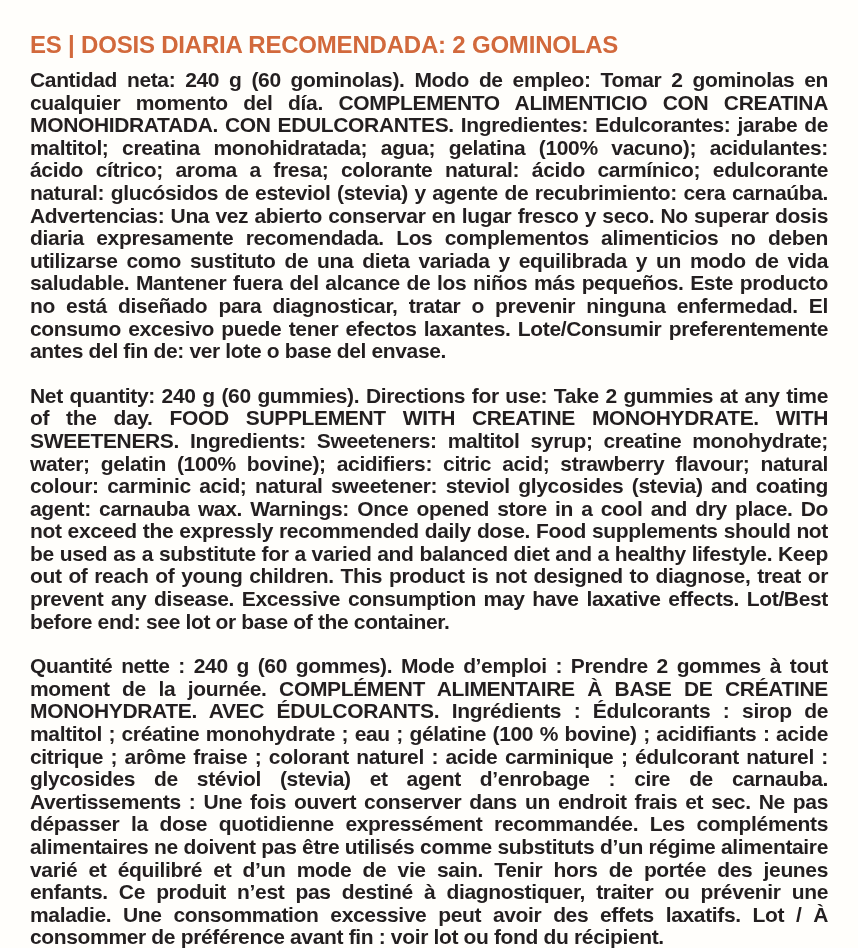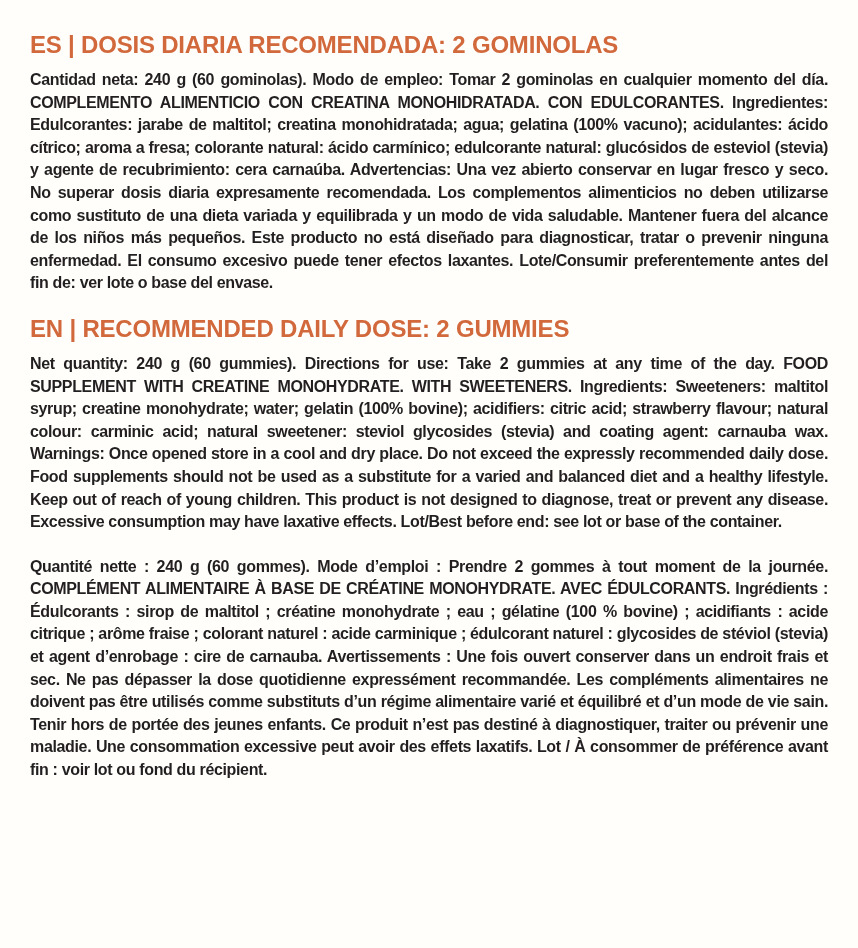--- a/index.html
+++ b/index.html
@@ -31,40 +31,39 @@
     font-size: 24px;
     line-height: 1;
     letter-spacing: -0.2px;
     color: #d2693c;
     text-transform: uppercase;
   }
   .section-body {
     margin: 0;
     font-family: "Liberation Sans", sans-serif;
     font-weight: 600;
-    font-size: 16px;
+    font-size: 21px;
     line-height: 22.6px;
     letter-spacing: -0.35px;
     color: #231f20;
     text-align: justify;
     text-justify: inter-word;
   }
 </style>
 </head>
 <body>
 
 <main class="label-page">
 
   <section class="lang-section">
     <h2 class="section-heading">ES | DOSIS DIARIA RECOMENDADA: 2 GOMINOLAS</h2>
     <p class="section-body">Cantidad neta: 240 g (60 gominolas). Modo de empleo: Tomar 2 gominolas en cualquier momento del día. COMPLEMENTO ALIMENTICIO CON CREATINA MONOHIDRATADA. CON EDULCORANTES. Ingredientes: Edulcorantes: jarabe de maltitol; creatina monohidratada; agua; gelatina (100% vacuno); acidulantes: ácido cítrico; aroma a fresa; colorante natural: ácido carmínico; edulcorante natural: glucósidos de esteviol (stevia) y agente de recubrimiento: cera carnaúba. Advertencias: Una vez abierto conservar en lugar fresco y seco. No superar dosis diaria expresamente recomendada. Los complementos alimenticios no deben utilizarse como sustituto de una dieta variada y equilibrada y un modo de vida saludable. Mantener fuera del alcance de los niños más pequeños. Este producto no está diseñado para diagnosticar, tratar o prevenir ninguna enfermedad. El consumo excesivo puede tener efectos laxantes. Lote/Consumir preferentemente antes del fin de: ver lote o base del envase.</p>
   </section>
 
   <section class="lang-section">
-    <h2 class="section-heading">EN | RECOMMENDED DAILY DOSE: 2 GUMMIES</h2>
     <p class="section-body">Net quantity: 240 g (60 gummies). Directions for use: Take 2 gummies at any time of the day. FOOD SUPPLEMENT WITH CREATINE MONOHYDRATE. WITH SWEETENERS. Ingredients: Sweeteners: maltitol syrup; creatine monohydrate; water; gelatin (100% bovine); acidifiers: citric acid; strawberry flavour; natural colour: carminic acid; natural sweetener: steviol glycosides (stevia) and coating agent: carnauba wax. Warnings: Once opened store in a cool and dry place. Do not exceed the expressly recommended daily dose. Food supplements should not be used as a substitute for a varied and balanced diet and a healthy lifestyle. Keep out of reach of young children. This product is not designed to diagnose, treat or prevent any disease. Excessive consumption may have laxative effects. Lot/Best before end: see lot or base of the container.</p>
   </section>
 
   <section class="lang-section">
     <p class="section-body">Quantité nette : 240 g (60 gommes). Mode d’emploi : Prendre 2 gommes à tout moment de la journée. COMPLÉMENT ALIMENTAIRE À BASE DE CRÉATINE MONOHYDRATE. AVEC ÉDULCORANTS. Ingrédients : Édulcorants : sirop de maltitol ; créatine monohydrate ; eau ; gélatine (100 % bovine) ; acidifiants : acide citrique ; arôme fraise ; colorant naturel : acide carminique ; édulcorant naturel : glycosides de stéviol (stevia) et agent d’enrobage : cire de carnauba. Avertissements : Une fois ouvert conserver dans un endroit frais et sec. Ne pas dépasser la dose quotidienne expressément recommandée. Les compléments alimentaires ne doivent pas être utilisés comme substituts d’un régime alimentaire varié et équilibré et d’un mode de vie sain. Tenir hors de portée des jeunes enfants. Ce produit n’est pas destiné à diagnostiquer, traiter ou prévenir une maladie. Une consommation excessive peut avoir des effets laxatifs. Lot / À consommer de préférence avant fin : voir lot ou fond du récipient.</p>
   </section>
 
 </main>
 
 </body></html>

